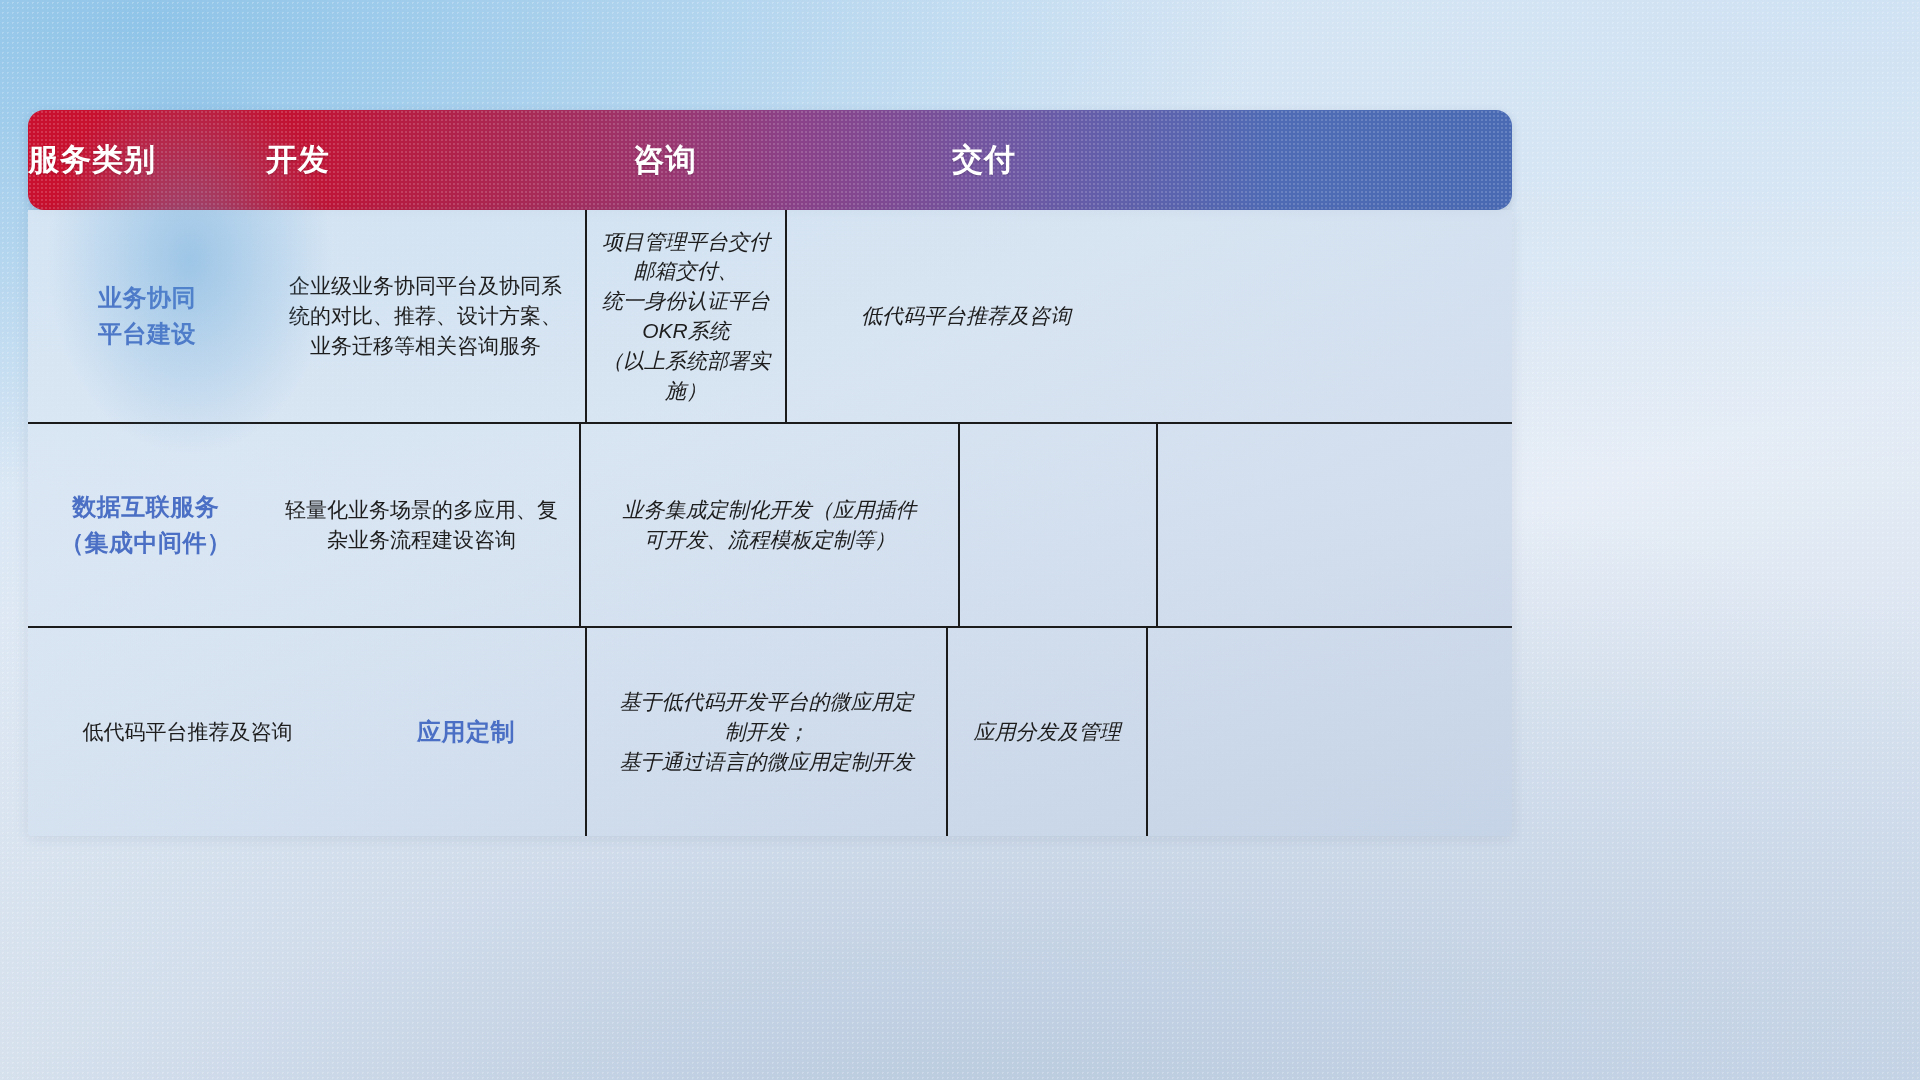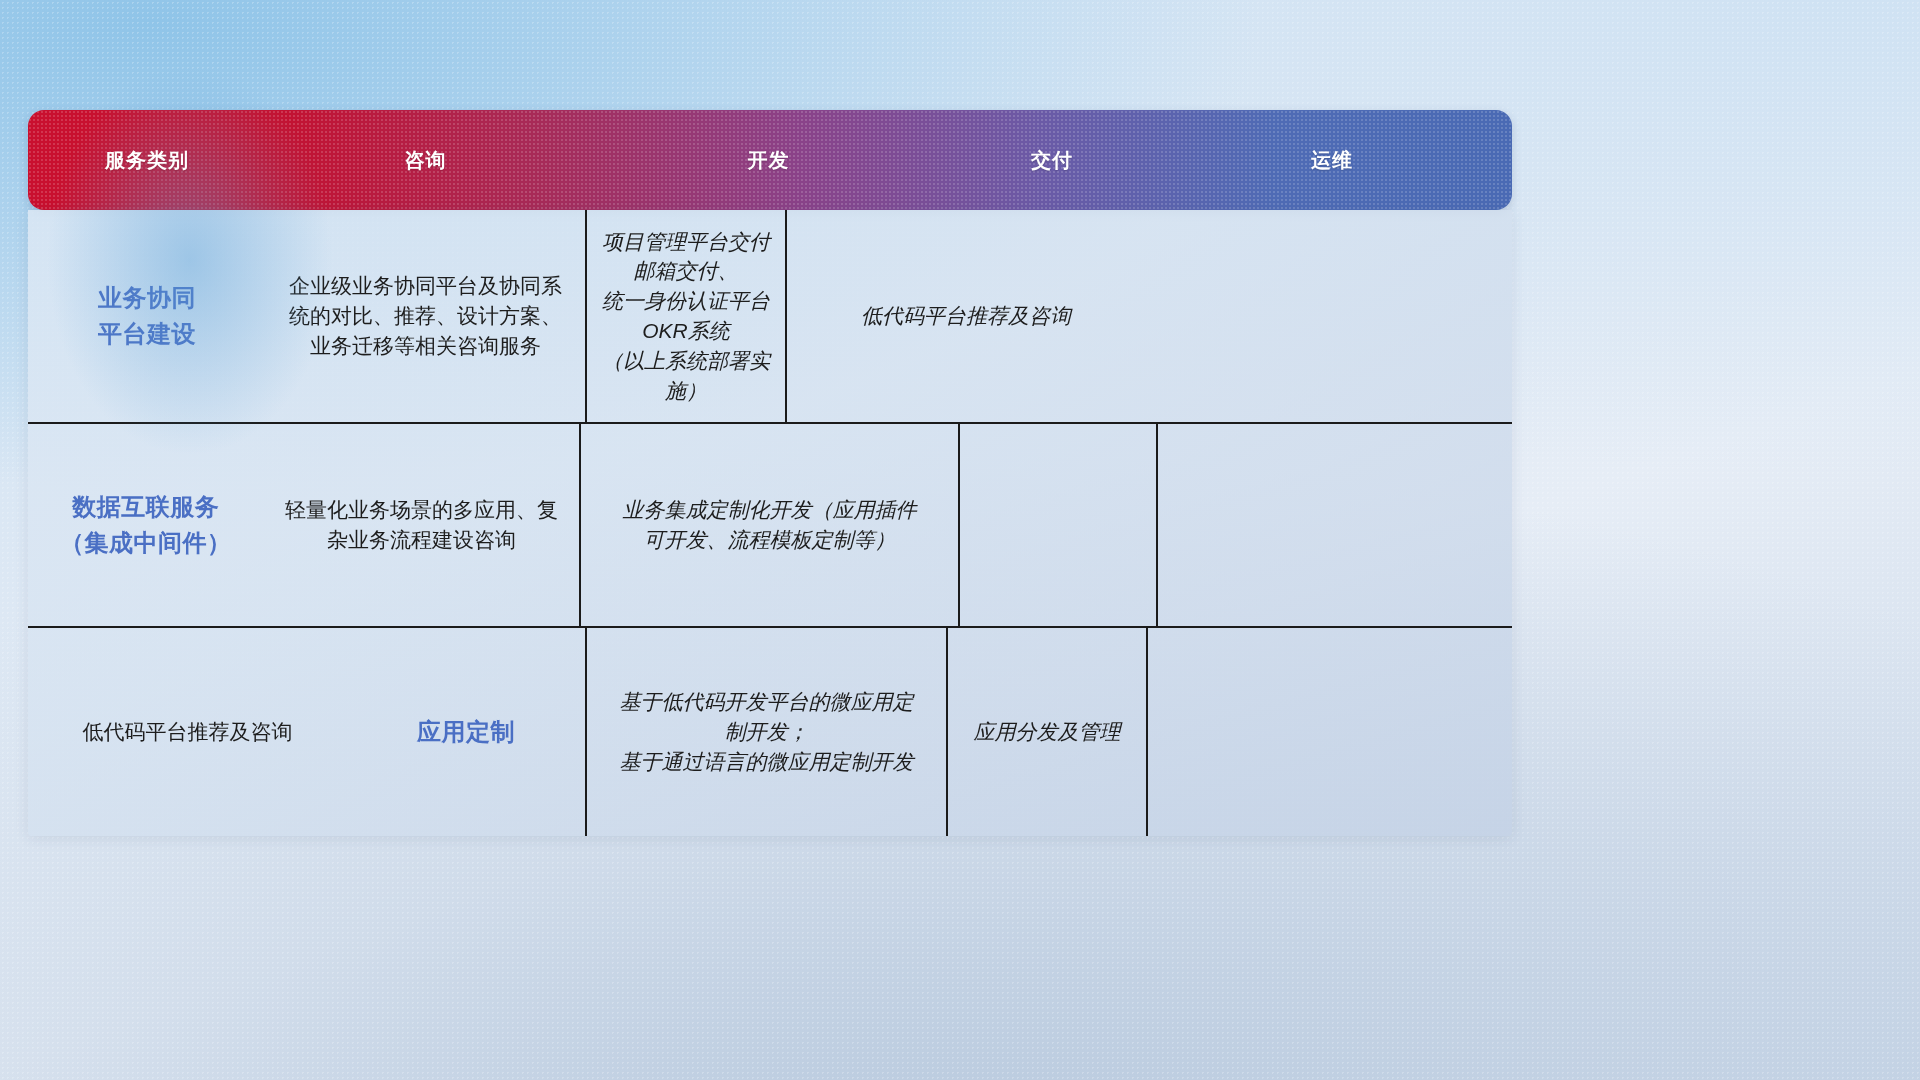--- a/index.html
+++ b/index.html
@@ -40,21 +40,21 @@
     box-shadow:0 3px 10px rgba(40,60,110,.18);
     position:relative;overflow:hidden;
   }
   .thead:before{
     content:"";position:absolute;inset:0;
     background-image:radial-gradient(rgba(255,255,255,.16) 1px, rgba(0,0,0,0) 1px);
     background-size:4px 4px;
   }
   .th{
     position:relative;z-index:2;
-    color:#fff;font-size:20px;font-weight:bold;text-align:center;
+    color:#fff;font-size:31px;font-weight:bold;text-align:left;
     letter-spacing:1px;
     text-shadow:0 1px 2px rgba(0,0,0,.18);
   }
 
   
   .tbody{
     position:relative;
     background:linear-gradient(155deg,
         rgba(222,233,245,.82) 0%,
         rgba(214,227,241,.80) 40%,
@@ -83,24 +83,23 @@
 </style>
 </head>
 <body>
 
 <div id="stage">
 
   <div class="table-wrap">
 
     <div class="thead">
       <div class="th" style="width:238px">服务类别</div>
+      <div class="th" style="width:367px">开发</div>
       <div class="th" style="width:319px">咨询</div>
-      <div class="th" style="width:367px">开发</div>
       <div class="th" style="width:200px">交付</div>
-      <div class="th" style="width:360px">运维</div>
     </div>
 
     <div class="tbody">
 
       <div class="trow r1">
         <div class="td cat pre" style="width:238px">业务协同
 平台建设</div>
         <div class="td pre" style="width:319px">企业级业务协同平台及协同系
 统的对比、推荐、设计方案、
 业务迁移等相关咨询服务</div>

